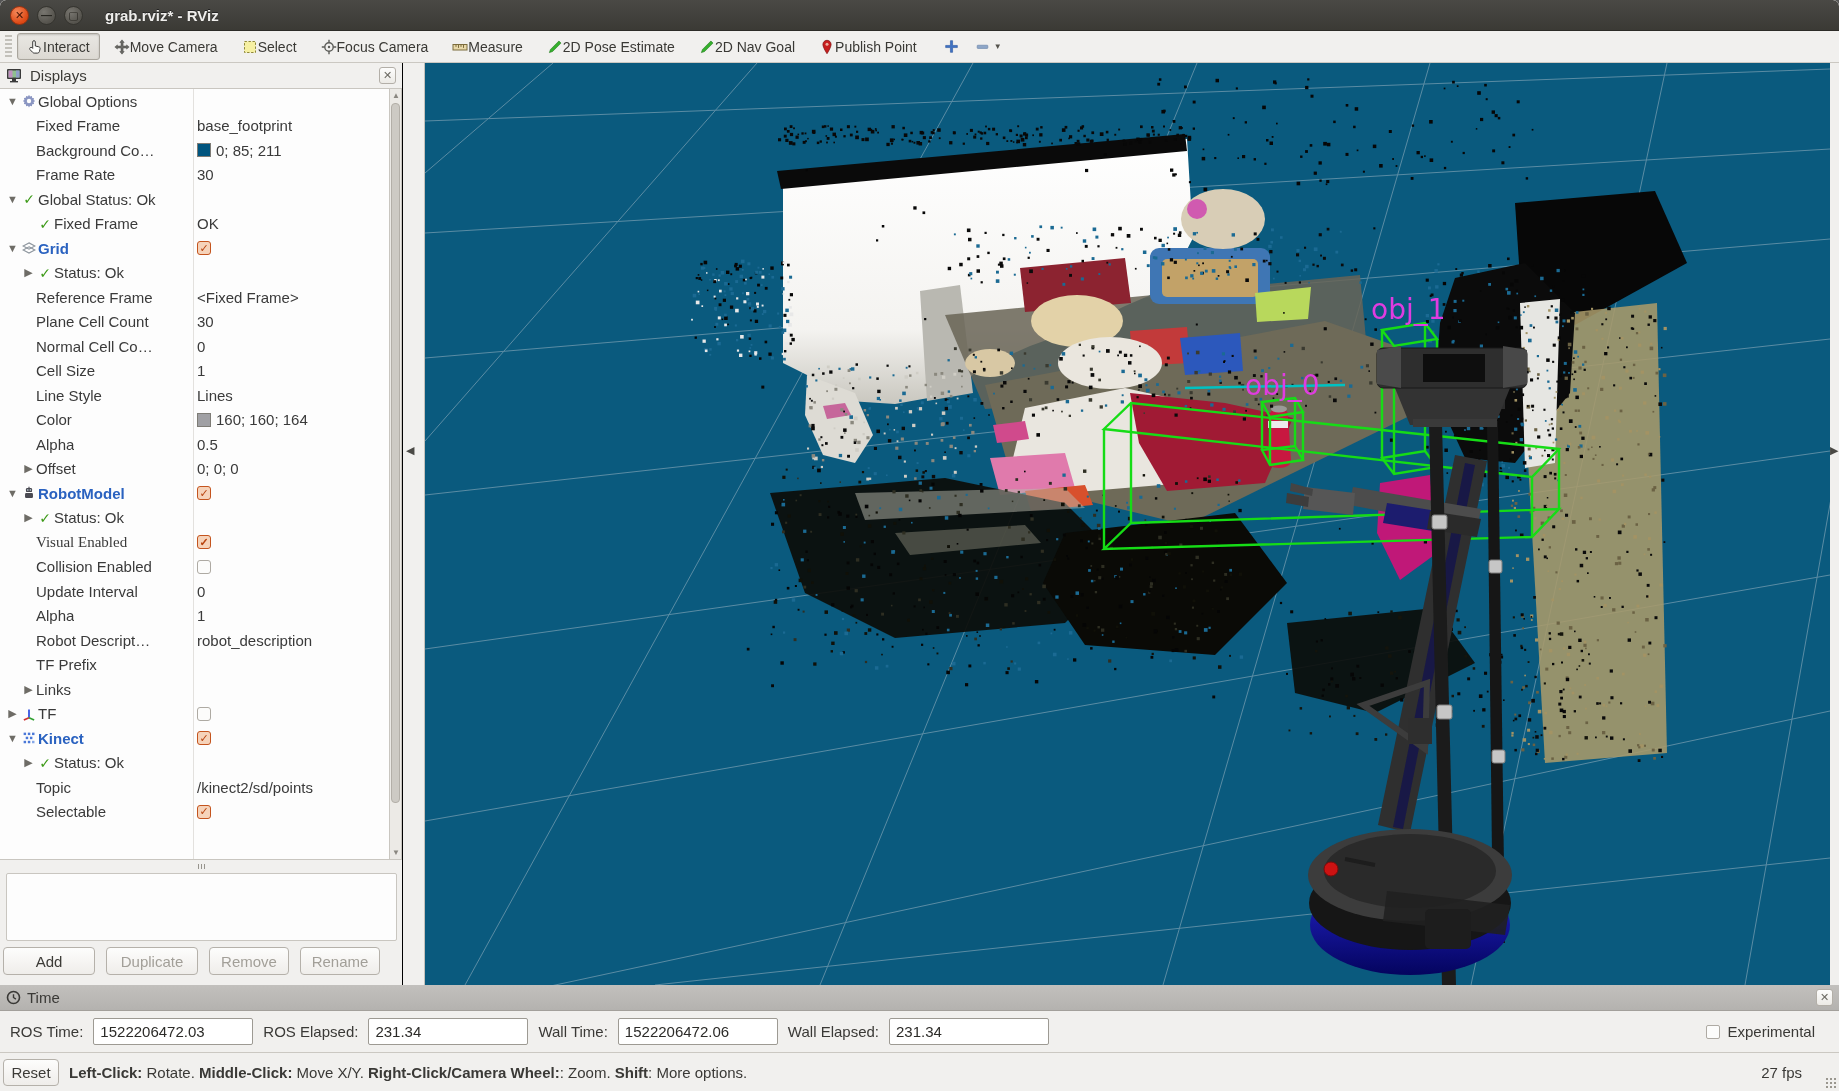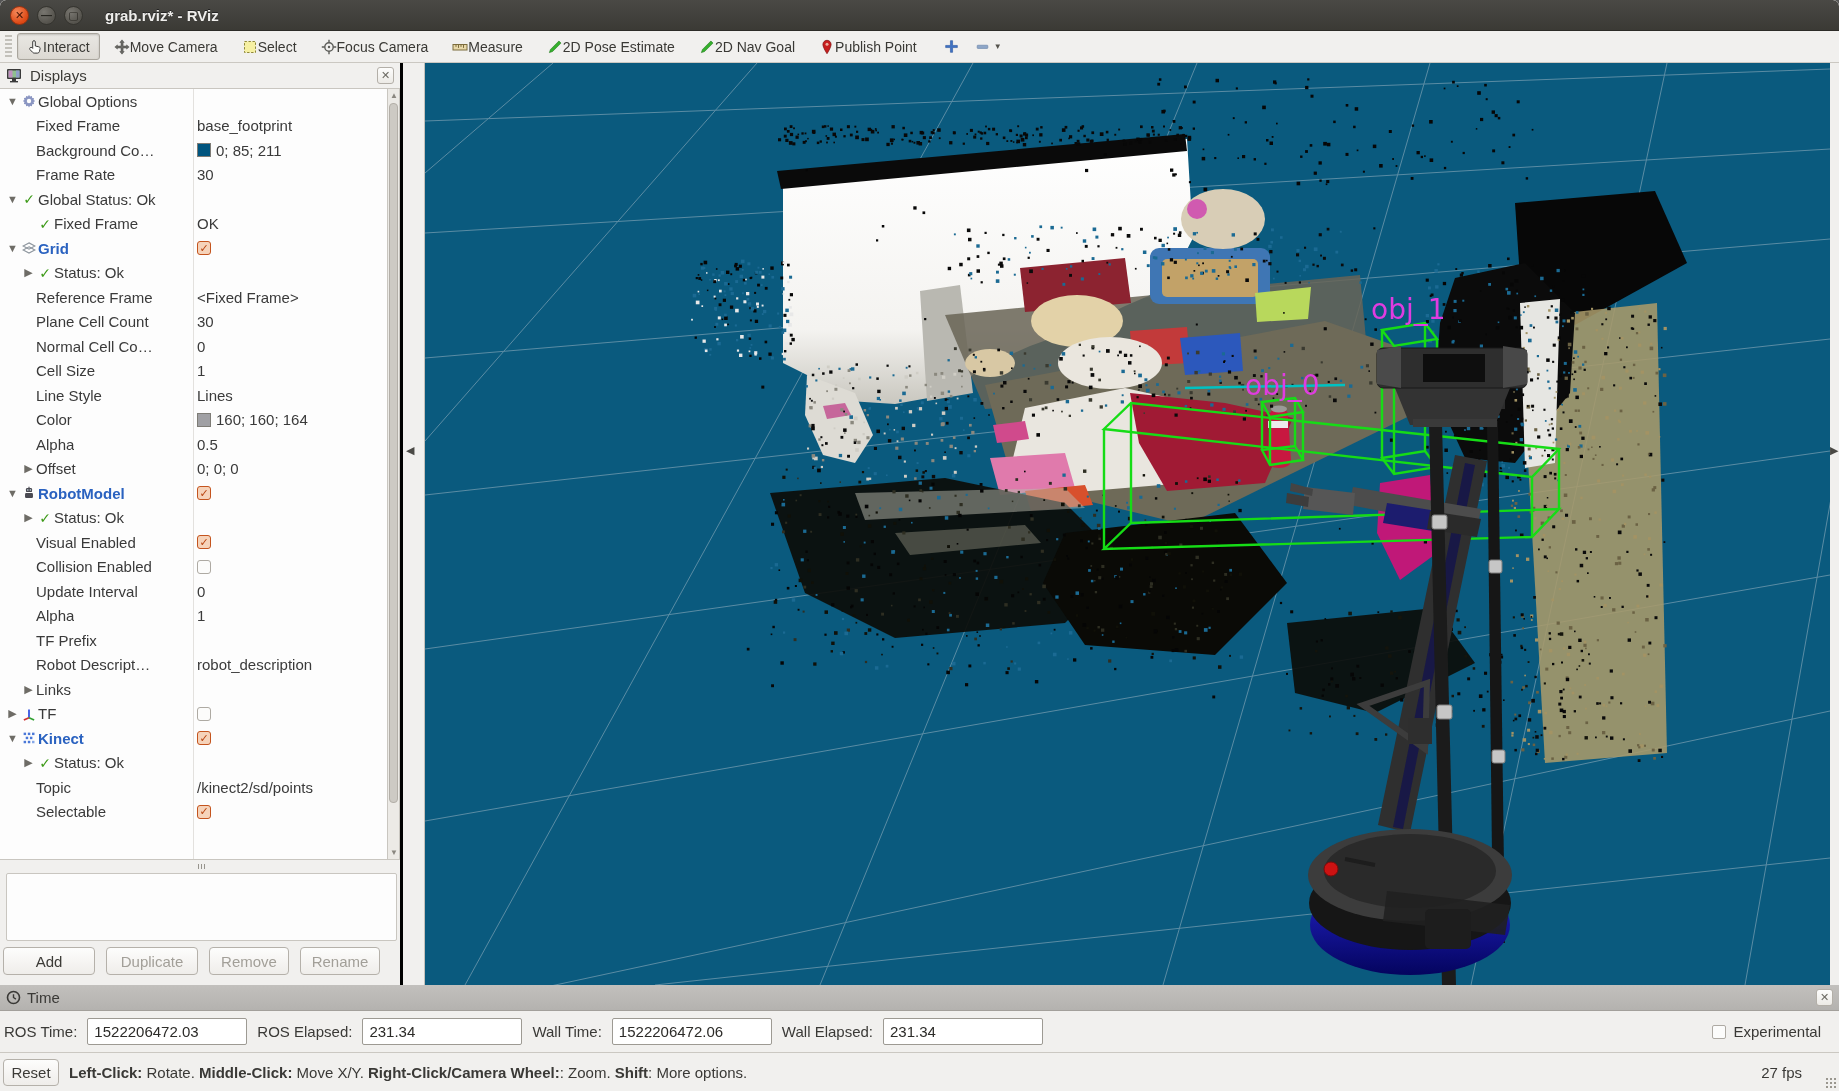--- a/index.html
+++ b/index.html
@@ -28,21 +28,21 @@
   .tool{display:flex;align-items:center;gap:0;height:27px;padding:0 9px;margin:0 2px;
     border:1px solid transparent;border-radius:3px;font-size:14px;color:#3a3935;white-space:nowrap;}
   .tool.active{background:linear-gradient(#e9e7e3,#dcd9d3);border:1px solid #a9a59d;
     box-shadow:inset 0 1px 2px rgba(0,0,0,.18);}
   .tool svg{flex:none;}
   .tb-mini{display:flex;align-items:center;margin-left:14px;gap:14px;}
   .tb-mini .mini{display:flex;align-items:center;}
   
   .main{position:absolute;left:0;top:63px;width:100%;height:922px;display:flex;}
   .displays{width:403px;height:100%;background:#f1f0ee;position:relative;
-    border-right:3px solid #000000;}
+    border-right:1px solid #000000;}
   .panel-head{height:25px;display:flex;align-items:center;padding:0 6px;font-size:15px;
     color:#3c3b37;background:#f1f0ee;}
   .panel-head .ph-title{margin-left:7px;flex:1;}
   .xbtn{width:17px;height:17px;border:1px solid #b3afa8;border-radius:3px;
     background:linear-gradient(#fdfdfc,#eceae6);color:#6b6962;font-size:11px;font-weight:bold;
     display:flex;align-items:center;justify-content:center;}
   .tree{position:absolute;left:0;top:25px;width:390px;height:772px;background:#fdfdfd;
     border:1px solid #c9c6c0;border-left:none;overflow:hidden;}
   .tree .divider{position:absolute;left:193px;top:0;width:1px;height:100%;background:#e3e1de;}
   .trow{position:relative;height:24.5px;display:flex;align-items:center;font-size:15px;color:#3a3a3a;}
@@ -77,21 +77,21 @@
   .vsplitter{width:22px;height:100%;background:#f1f0ee;position:relative;border-right:1px solid #c4c1bb;}
   .vsplitter .sarrow,.rstrip .sarrow{position:absolute;top:381px;left:3px;color:#4a4945;font-size:11px;}
   .viewport{width:1405px;height:100%;position:relative;background:#0a5a7e;overflow:hidden;}
   .viewport svg{display:block;width:100%;height:100%;}
   .rstrip{width:9px;height:100%;background:#f1f0ee;position:relative;}
   
   .timepanel{position:absolute;left:0;top:985px;width:100%;height:67px;background:#f1f0ee;}
   .tp-head{height:26px;background:linear-gradient(#c2c0bd,#b4b2af);display:flex;align-items:center;
     padding:0 6px;font-size:15px;color:#3a3936;border-bottom:1px solid #a3a09b;}
   .tp-head .ph-title{margin-left:6px;flex:1;}
-  .tp-body{height:41px;display:flex;align-items:center;padding:0 4px;gap:10px;font-size:15px;color:#3a3936;}
+  .tp-body{height:41px;display:flex;align-items:center;padding:0 10px;gap:10px;font-size:15px;color:#3a3936;}
   .tfield{height:27px;width:160px;background:#fff;border:1px solid #9d9a93;border-radius:2px;
     display:flex;align-items:center;padding:0 6px;font-size:15px;color:#2c2b28;}
   .tp-exp{margin-left:auto;display:flex;align-items:center;gap:7px;margin-right:14px;}
   .expbox{width:14px;height:14px;border:1px solid #aeaaa3;border-radius:2px;background:#fcfcfb;}
   
   .statusbar{position:absolute;left:0;top:1052px;width:100%;height:39px;background:#f1f0ee;
     border-top:1px solid #cbc8c2;display:flex;align-items:center;padding:0 3px;font-size:15px;color:#3a3936;}
   .hints{margin-left:10px;}
   .hints b{font-weight:bold;}
   .fps{margin-left:auto;margin-right:34px;}
@@ -357,21 +357,21 @@
               <span class="cbox on">✓</span>
             </div>
           </div>
           <div class="trow" style="padding-left: 21px;">
             <span class="slot arrow">▶</span>
             <span class="slot ticon">
               <span style="color:#3d9a18;font-weight:bold;font-size:14px;">✓</span>
             </span>
             <span class="tname">Status: Ok</span>
           </div>
-          <div class="trow" style="padding-left: 21px;">
+          <div class="trow" style="padding-left: 21px; font-family: Liberation Serif, serif;">
             <span class="slot arrow"></span>
             <span class="tname">Visual Enabled</span>
             <div class="tval">
               <span class="cbox on">✓</span>
             </div>
           </div>
           <div class="trow" style="padding-left: 21px;">
             <span class="slot arrow"></span>
             <span class="tname">Collision Enabled</span>
             <div class="tval">
@@ -387,28 +387,28 @@
           </div>
           <div class="trow" style="padding-left: 21px;">
             <span class="slot arrow"></span>
             <span class="tname">Alpha</span>
             <div class="tval">
               <span>1</span>
             </div>
           </div>
           <div class="trow" style="padding-left: 21px;">
             <span class="slot arrow"></span>
-            <span class="tname">TF Prefix</span>
-          </div>
-          <div class="trow" style="padding-left: 21px;">
-            <span class="slot arrow"></span>
             <span class="tname">Robot Descript…</span>
             <div class="tval">
               <span>robot_description</span>
             </div>
+          </div>
+          <div class="trow" style="padding-left: 21px;">
+            <span class="slot arrow"></span>
+            <span class="tname">TF Prefix</span>
           </div>
           <div class="trow" style="padding-left: 21px;">
             <span class="slot arrow">▶</span>
             <span class="tname">Links</span>
           </div>
           <div class="trow" style="padding-left: 5px;">
             <span class="slot arrow">▶</span>
             <span class="slot ticon">
               <svg width="14" height="14" viewBox="0 0 12 12">
                 <path d="M6 9.2V2.2" stroke="#3050e0" stroke-width="1.5"></path>

